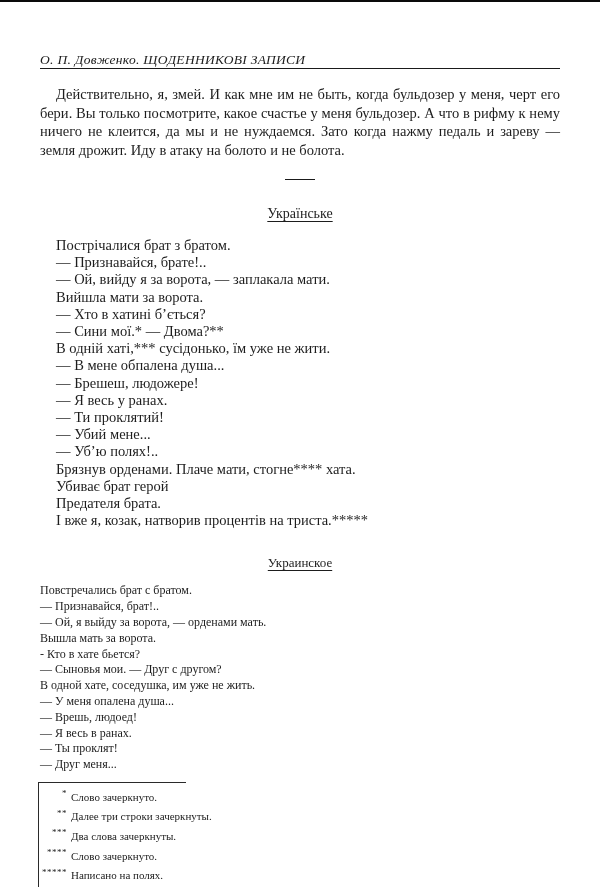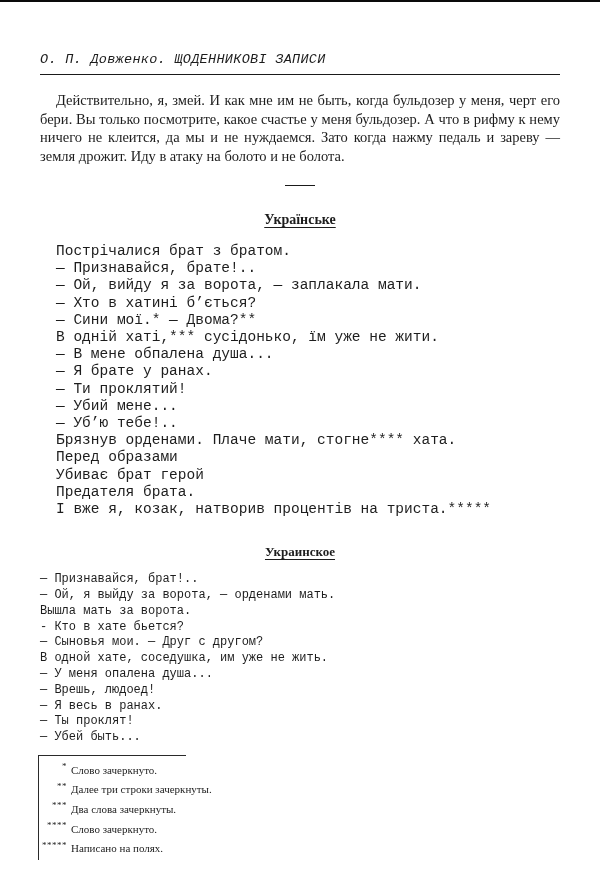--- a/index.html
+++ b/index.html
@@ -23,51 +23,48 @@
     background: #0a0a0a;
   }
   .page {
     padding: 52px 40px 0 40px;
     box-sizing: border-box;
   }
   .running-header {
     font-style: italic;
     font-size: 13.5px;
     letter-spacing: 0.3px;
-    padding-bottom: 7px;
     border-bottom: 1.5px solid #1a1a1a;
-    font-family: Liberation Mono, monospace;
   }
   .intro-paragraph {
     margin: 16px 0 0 0;
     font-size: 14.5px;
     line-height: 18.5px;
     text-align: justify;
     text-indent: 16px;
   }
   .section-separator {
     width: 30px;
     border-top: 1.5px solid #1a1a1a;
     margin: 20px auto 0 auto;
     height: 0;
   }
   .section-title {
     margin: 26px 0 0 0;
     text-align: center;
     font-size: 14px;
-    font-weight: bold;
+    font-weight: normal;
     text-decoration: underline;
     text-underline-offset: 3px;
   }
   .section-title.small {
     font-size: 13px;
   }
   .poem {
     margin-top: 15px;
-    font-family: Liberation Mono, monospace;
   }
   .poem-ua .poem-line {
     font-size: 14.5px;
     line-height: 17.2px;
     padding-left: 16px;
   }
   .poem-ru {
     margin-top: 12px;
   }
   .poem-ru .poem-line {
@@ -117,49 +114,51 @@
   <p class="intro-paragraph">Действительно, я, змей. И как мне им не быть, когда бульдозер у меня, черт его бери. Вы только посмотрите, какое счастье у меня бульдозер. А что в рифму к нему ничего не клеится, да мы и не нуждаемся. Зато когда нажму педаль и зареву — земля дрожит. Иду в атаку на болото и не болота.</p>
 
   <div class="section-separator"></div>
 
   <h2 class="section-title">Українське</h2>
 
   <div class="poem poem-ua">
     <div class="poem-line">Пострічалися брат з братом.</div>
     <div class="poem-line">— Признавайся, брате!..</div>
     <div class="poem-line">— Ой, вийду я за ворота, — заплакала мати.</div>
+    <div class="poem-line">Вийшла мати за ворота.</div>
     <div class="poem-line">— Хто в хатині б’ється?</div>
     <div class="poem-line">— Сини мої.* — Двома?**</div>
     <div class="poem-line">В одній хаті,*** сусідонько, їм уже не жити.</div>
     <div class="poem-line">— В мене обпалена душа...</div>
-    <div class="poem-line">— Я брате у ранах.</div>
+    <div class="poem-line">— Брешеш, людожере!</div>
+    <div class="poem-line">— Я весь у ранах.</div>
     <div class="poem-line">— Ти проклятий!</div>
     <div class="poem-line">— Убий мене...</div>
-    <div class="poem-line">— Уб’ю тебе!..</div>
+    <div class="poem-line">— Уб’ю полях!..</div>
     <div class="poem-line">Брязнув орденами. Плаче мати, стогне**** хата.</div>
-    <div class="poem-line">Перед образами</div>
     <div class="poem-line">Убиває брат герой</div>
     <div class="poem-line">Предателя брата.</div>
     <div class="poem-line">І вже я, козак, натворив процентів на триста.*****</div>
   </div>
 
   <h2 class="section-title small">Украинское</h2>
 
   <div class="poem poem-ru">
+    <div class="poem-line">Повстречались брат с братом.</div>
     <div class="poem-line">— Признавайся, брат!..</div>
     <div class="poem-line">— Ой, я выйду за ворота, — орденами мать.</div>
     <div class="poem-line">Вышла мать за ворота.</div>
     <div class="poem-line">- Кто в хате бьется?</div>
     <div class="poem-line">— Сыновья мои. — Друг с другом?</div>
     <div class="poem-line">В одной хате, соседушка, им уже не жить.</div>
     <div class="poem-line">— У меня опалена душа...</div>
     <div class="poem-line">— Врешь, людоед!</div>
     <div class="poem-line">— Я весь в ранах.</div>
     <div class="poem-line">— Ты проклят!</div>
-    <div class="poem-line">— Убей быть...</div>
+    <div class="poem-line">— Друг меня...</div>
   </div>
 
   <div class="footnotes">
     <div class="footnote-rule"></div>
     <div class="footnote-list">
       <div class="footnote">
         <span class="footnote-marker">*</span><span class="footnote-text">Слово зачеркнуто.</span>
       </div>
       <div class="footnote">
         <span class="footnote-marker">**</span><span class="footnote-text">Далее три строки зачеркнуты.</span>

